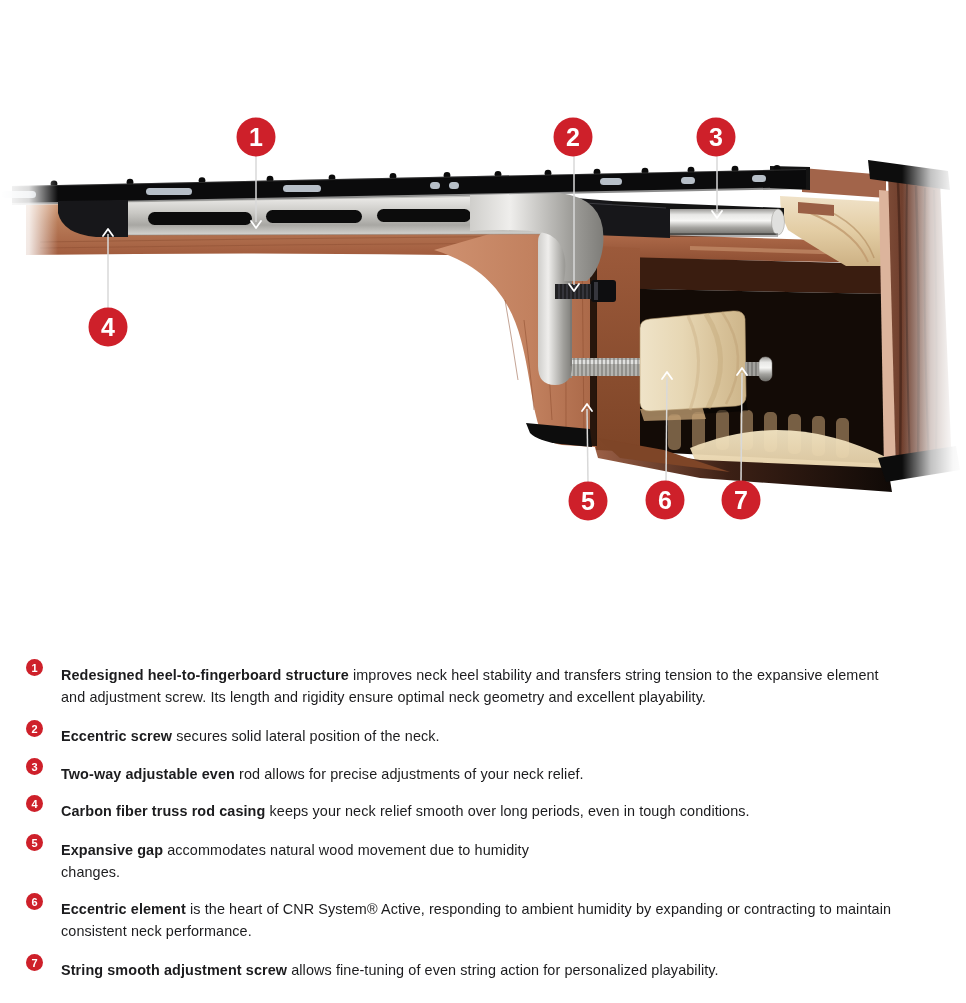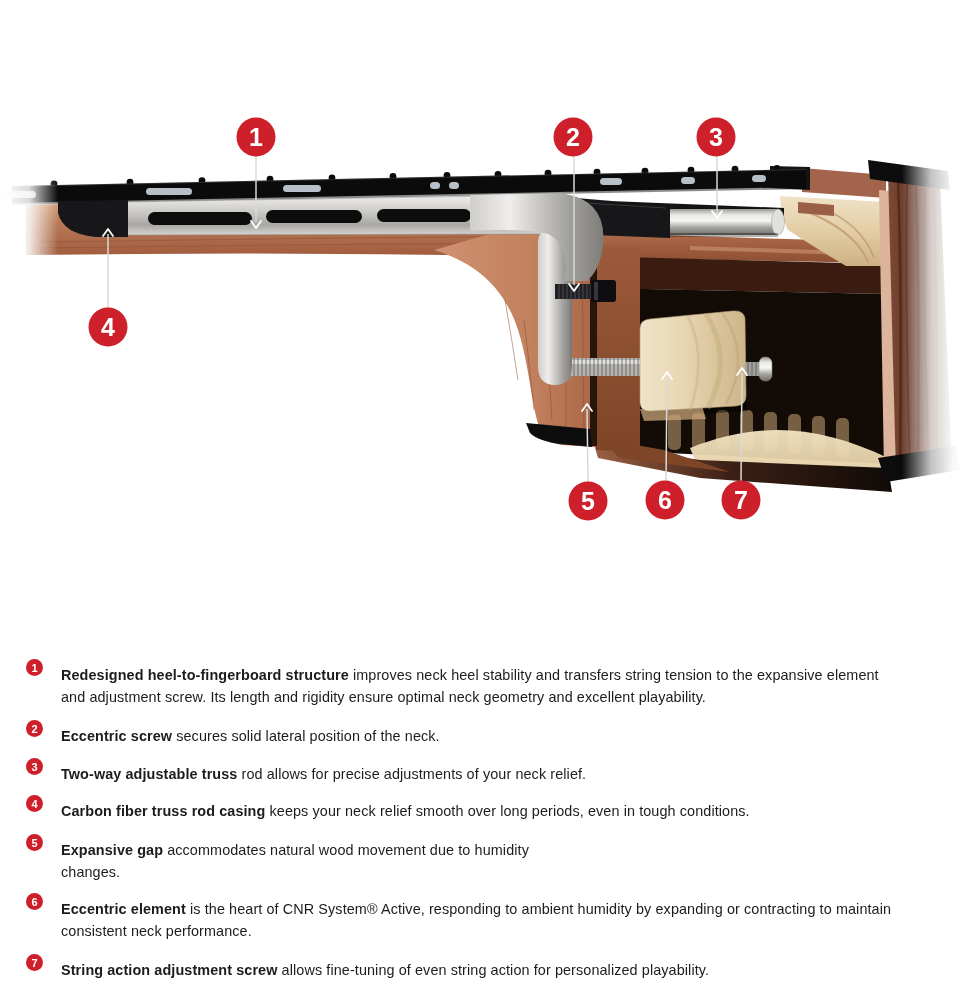--- a/index.html
+++ b/index.html
@@ -316,21 +316,21 @@
   <div class="legend-item" style="top:717px">
     <span class="lbadge">
           <span>2</span>
         </span>
     <p class="ltext"><b>Eccentric screw</b><span> secures solid lateral position of the neck.</span></p>
   </div>
   <div class="legend-item" style="top:755px">
     <span class="lbadge">
           <span>3</span>
         </span>
-    <p class="ltext"><b>Two-way adjustable truss</b><span> rod allows for precise adjustments of your neck relief.</span></p>
+    <p class="ltext"><b>Two-way adjustable even</b><span> rod allows for precise adjustments of your neck relief.</span></p>
   </div>
   <div class="legend-item" style="top:792px">
     <span class="lbadge">
           <span>4</span>
         </span>
     <p class="ltext"><b>Carbon fiber truss rod casing</b><span> keeps your neck relief smooth over long periods, even in tough conditions.</span></p>
   </div>
   <div class="legend-item" style="top:831px">
     <span class="lbadge">
           <span>5</span>
@@ -342,17 +342,17 @@
     <span class="lbadge">
           <span>6</span>
         </span>
     <p class="ltext"><b>Eccentric element</b><span> is the heart of CNR System® Active, responding to ambient humidity by expanding or contracting to maintain
 consistent neck performance.</span></p>
   </div>
   <div class="legend-item" style="top:951px">
     <span class="lbadge">
           <span>7</span>
         </span>
-    <p class="ltext"><b>String action adjustment screw</b><span> allows fine-tuning of even string action for personalized playability.</span></p>
+    <p class="ltext"><b>String smooth adjustment screw</b><span> allows fine-tuning of even string action for personalized playability.</span></p>
   </div>
 </div>
 
 </div>
 
 </body></html>

